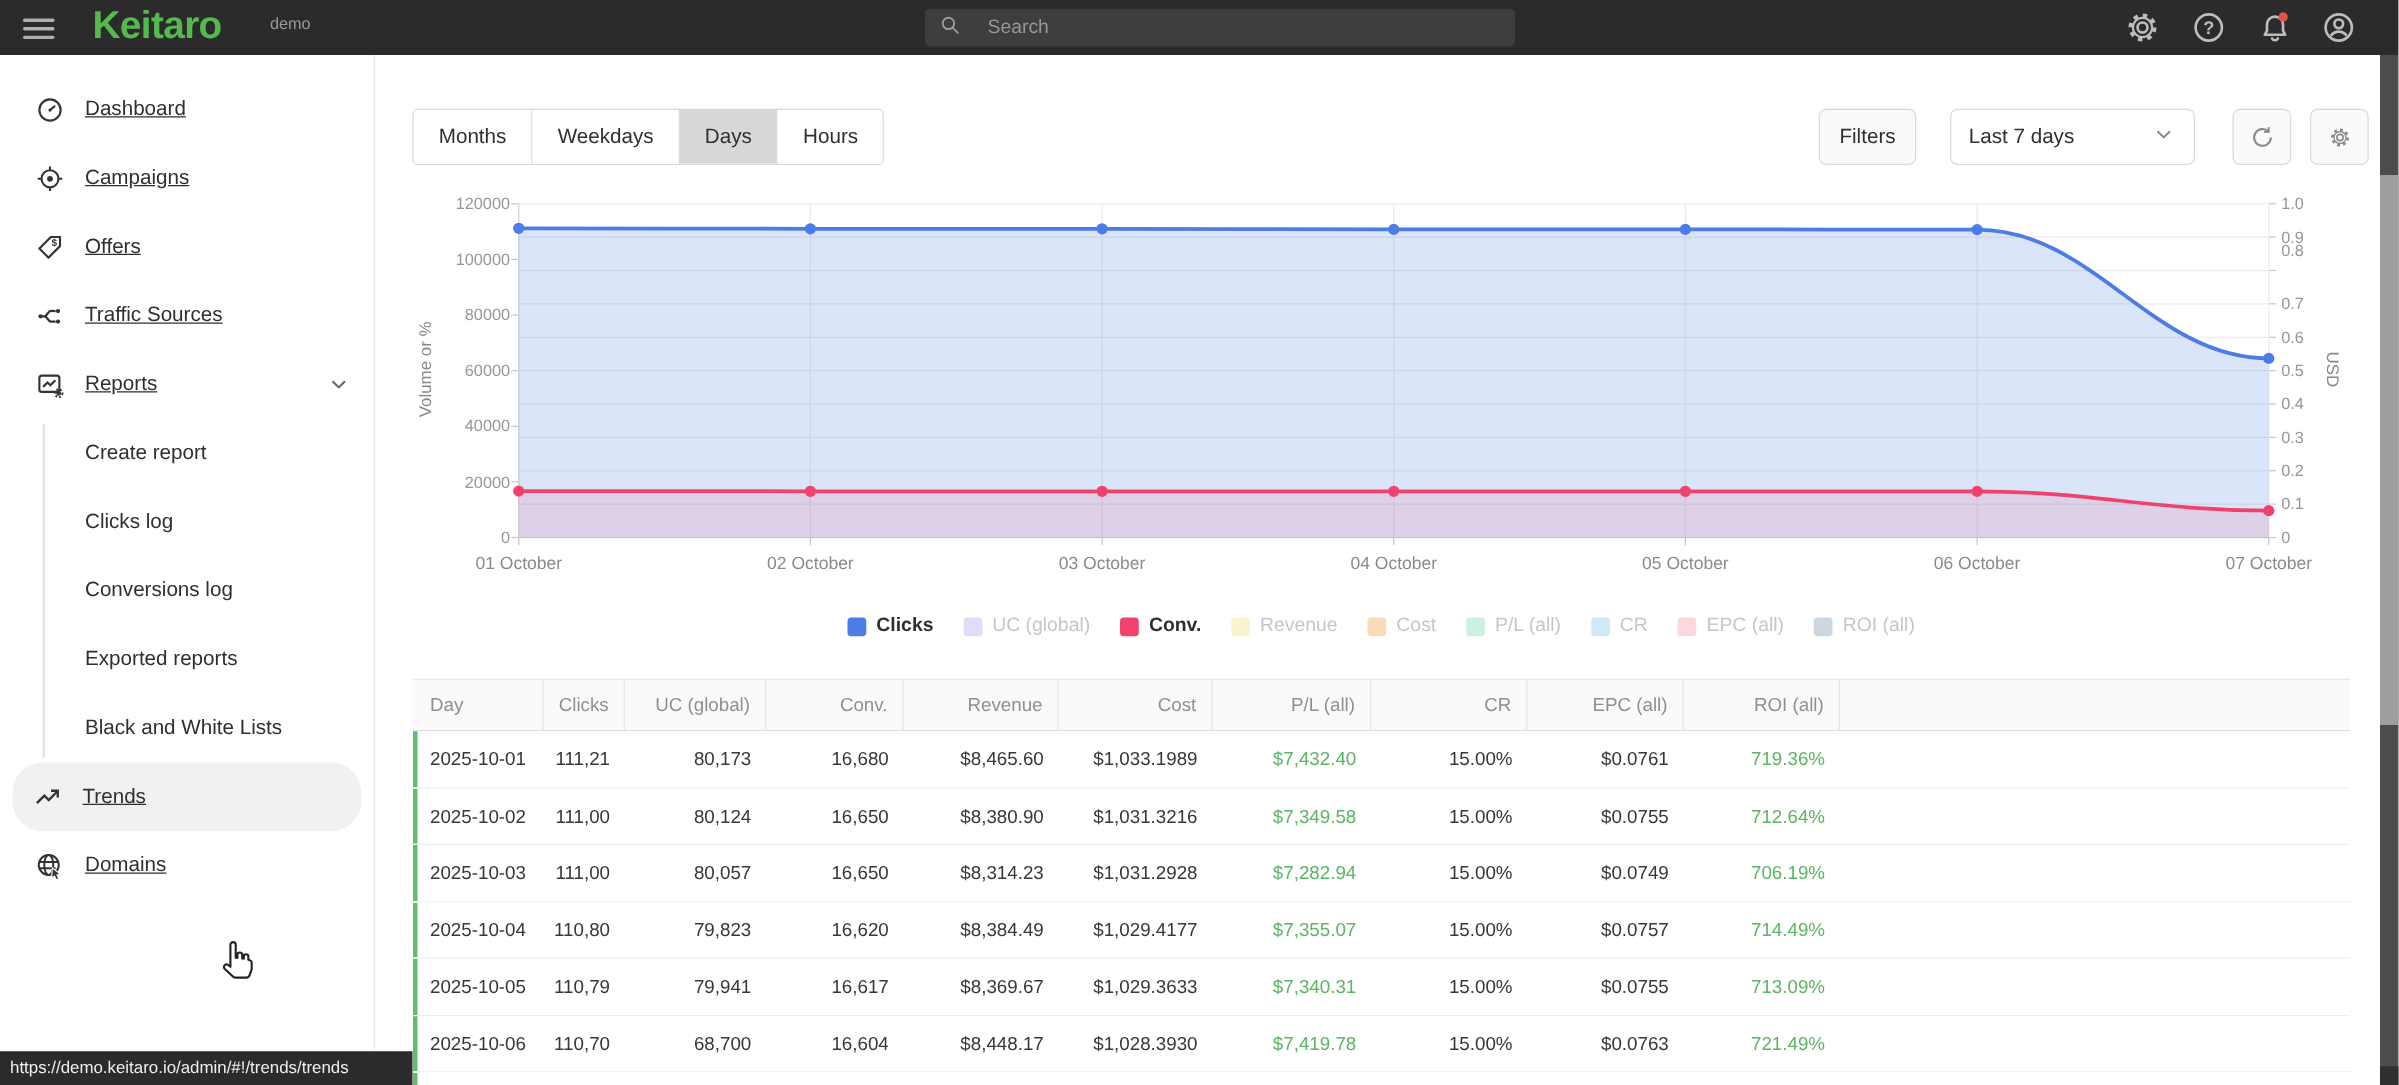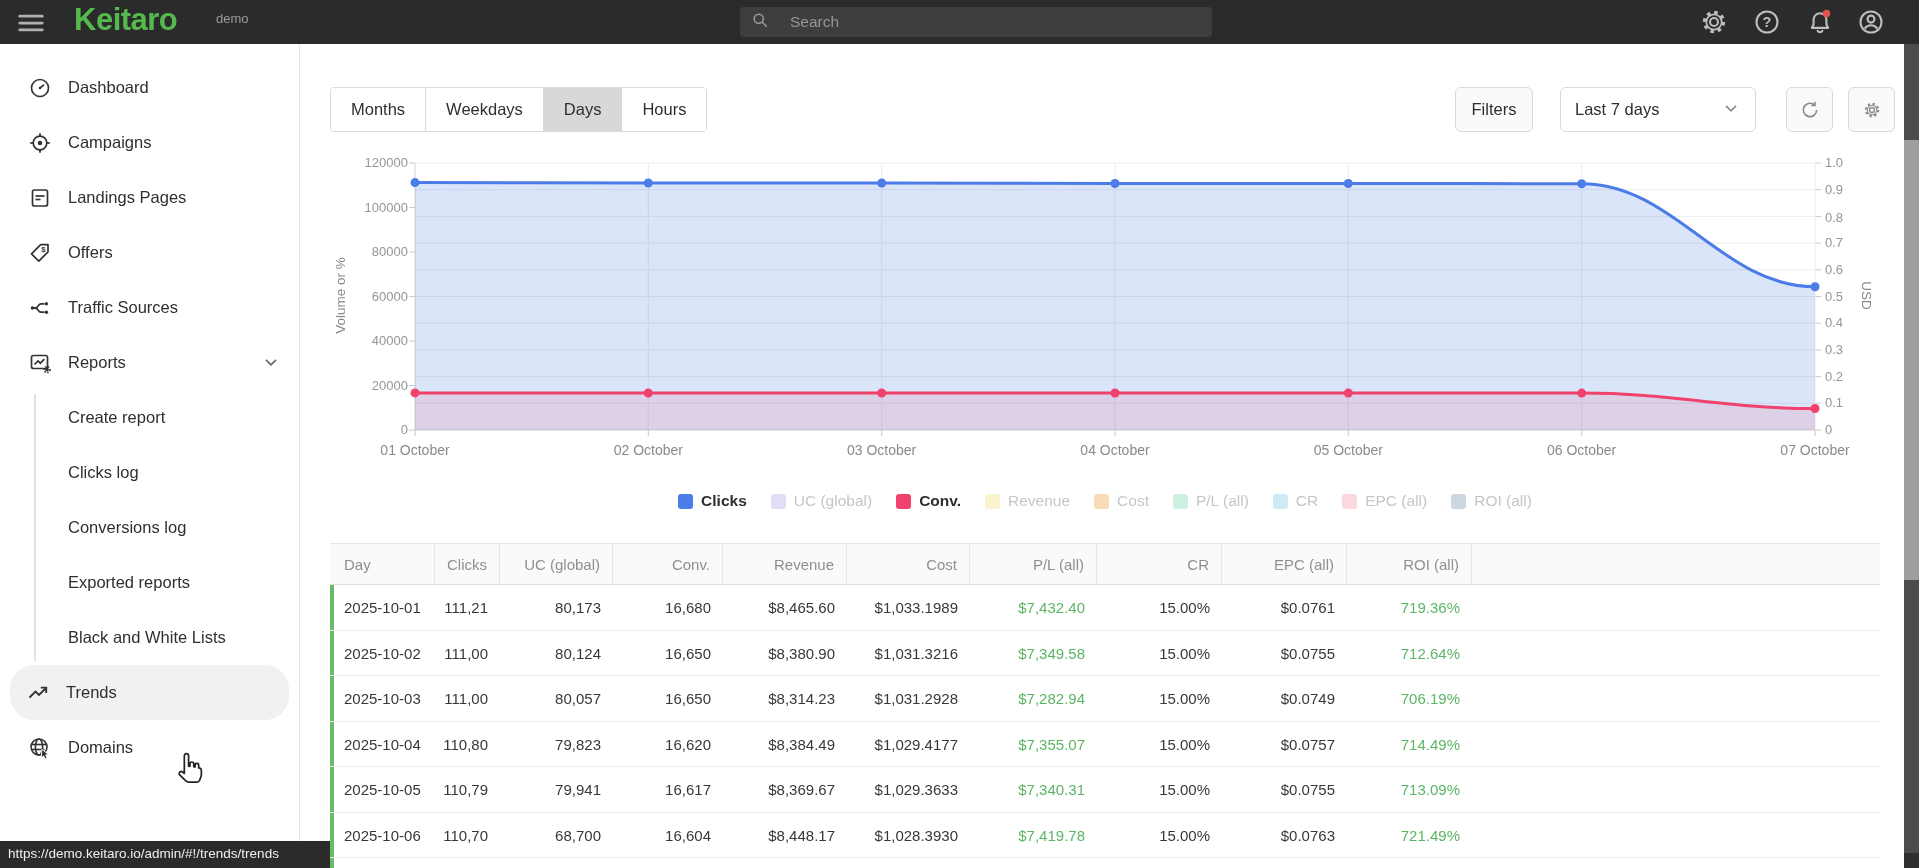--- a/index.html
+++ b/index.html
@@ -12,21 +12,21 @@
   .hamburger { position:absolute; left:16px; top:8px; width:30px; height:30px; cursor:pointer; }
   .brand { position:absolute; left:74px; top:2px; font-size:31px; font-weight:800; letter-spacing:-0.5px; color:#55b94e; }
   .env { position:absolute; left:216px; top:11px; font-size:13px; color:#9a9a9a; }
   .searchbox { position:absolute; left:740px; top:7px; width:472px; height:30px; background:#3e3e3e; border-radius:4px; display:flex; align-items:center; padding:0 10px; gap:20px; }
   .searchbox .ph { color:#979797; font-size:15.5px; }
   .top-ico { position:absolute; top:8px; width:28px; height:28px; cursor:pointer; }
 
   
   .sidebar { position:absolute; left:0; top:44px; width:300px; bottom:0; background:#fff; border-right:1px solid #e8e8e8; z-index:10; }
   .side-list { padding-top:16px; }
-  .side-item { position:relative; height:55px; display:flex; align-items:center; padding-left:28px; gap:16px; color:#2f2f2f; font-size:16.5px; cursor:pointer; }
+  .side-item { position:relative; height:55px; display:flex; align-items:center; padding-left:28px; gap:16px; color:#2f2f2f; font-size:16.5px; cursor:pointer;text-decoration:underline; }
   .side-item .ic { width:24px; height:24px; flex:0 0 24px; }
   .side-item .ic svg { width:24px; height:24px; display:block; }
   .side-item.active { margin:0 10px; padding-left:16px; background:#f1f1f1; border-radius:24px; }
   .side-item .chev { position:absolute; right:18px; top:17px; }
   .side-sub-group { position:relative; }
   .side-sub-group::before { content:""; position:absolute; left:34px; top:4px; bottom:4px; width:2px; background:#e3e3e3; }
   .side-sub { height:55px; display:flex; align-items:center; padding-left:68px; color:#2f2f2f; font-size:16.5px; cursor:pointer; }
 
   
   .main { position:absolute; left:300px; top:44px; right:15px; bottom:0; background:#fff; }
@@ -153,30 +153,20 @@
               <circle cx="12" cy="12" r="2.3" fill="#333"></circle>
               <g stroke="#333" stroke-width="1.7">
                 <line x1="12" y1="2.2" x2="12" y2="5.4"></line>
                 <line x1="12" y1="18.6" x2="12" y2="21.8"></line>
                 <line x1="2.2" y1="12" x2="5.4" y2="12"></line>
                 <line x1="18.6" y1="12" x2="21.8" y2="12"></line>
               </g>
             </svg>
           </span>
           <span>Campaigns</span>
-        </div>
-        <div class="side-item">
-          <span class="ic">
-            <svg viewBox="0 0 24 24">
-              <rect x="4.5" y="4" width="15" height="16" rx="2" fill="none" stroke="#333" stroke-width="1.7"></rect>
-              <line x1="7.5" y1="10" x2="16.5" y2="10" stroke="#333" stroke-width="1.7"></line>
-              <line x1="7.5" y1="13.5" x2="12.5" y2="13.5" stroke="#333" stroke-width="1.7"></line>
-            </svg>
-          </span>
-          <span>Landings Pages</span>
         </div>
         <div class="side-item">
           <span class="ic">
             <svg viewBox="0 0 24 24">
               <path d="M12.7 3.6H20v7.3l-9.2 9.2-7.3-7.3z" fill="none" stroke="#333" stroke-width="1.7" stroke-linejoin="round"></path>
               <text x="15.4" y="11" font-size="8" font-weight="bold" fill="#333" text-anchor="middle" font-family="Liberation Sans,sans-serif">$</text>
             </svg>
           </span>
           <span>Offers</span>
         </div>
@@ -347,21 +337,21 @@
         </svg>
     <div class="ytick" style="top: 5px; left: 0px;">120000</div>
         <div class="ytick" style="top: 49.5px; left: 0px;">100000</div>
         <div class="ytick" style="top: 94px; left: 0px;">80000</div>
         <div class="ytick" style="top: 138.5px; left: 0px;">60000</div>
         <div class="ytick" style="top: 183px; left: 0px;">40000</div>
         <div class="ytick" style="top: 227.5px; left: 0px;">20000</div>
         <div class="ytick" style="top: 272px; left: 0px;">0</div>
         <div class="rtick" style="top: 5px;">1.0</div>
         <div class="rtick" style="top: 31.7px;">0.9</div>
-        <div class="rtick" style="top: 60px;">0.8</div>
+        <div class="rtick" style="top: 43px;">0.8</div>
         <div class="rtick" style="top: 85.1px;">0.7</div>
         <div class="rtick" style="top: 111.8px;">0.6</div>
         <div class="rtick" style="top: 138.5px;">0.5</div>
         <div class="rtick" style="top: 165.2px;">0.4</div>
         <div class="rtick" style="top: 191.9px;">0.3</div>
         <div class="rtick" style="top: 218.6px;">0.2</div>
         <div class="rtick" style="top: 245.3px;">0.1</div>
         <div class="rtick" style="top: 272px;">0</div>
         <div class="xlab" style="left: 25px;">01 October</div>
         <div class="xlab" style="left: 258.333px;">02 October</div>

